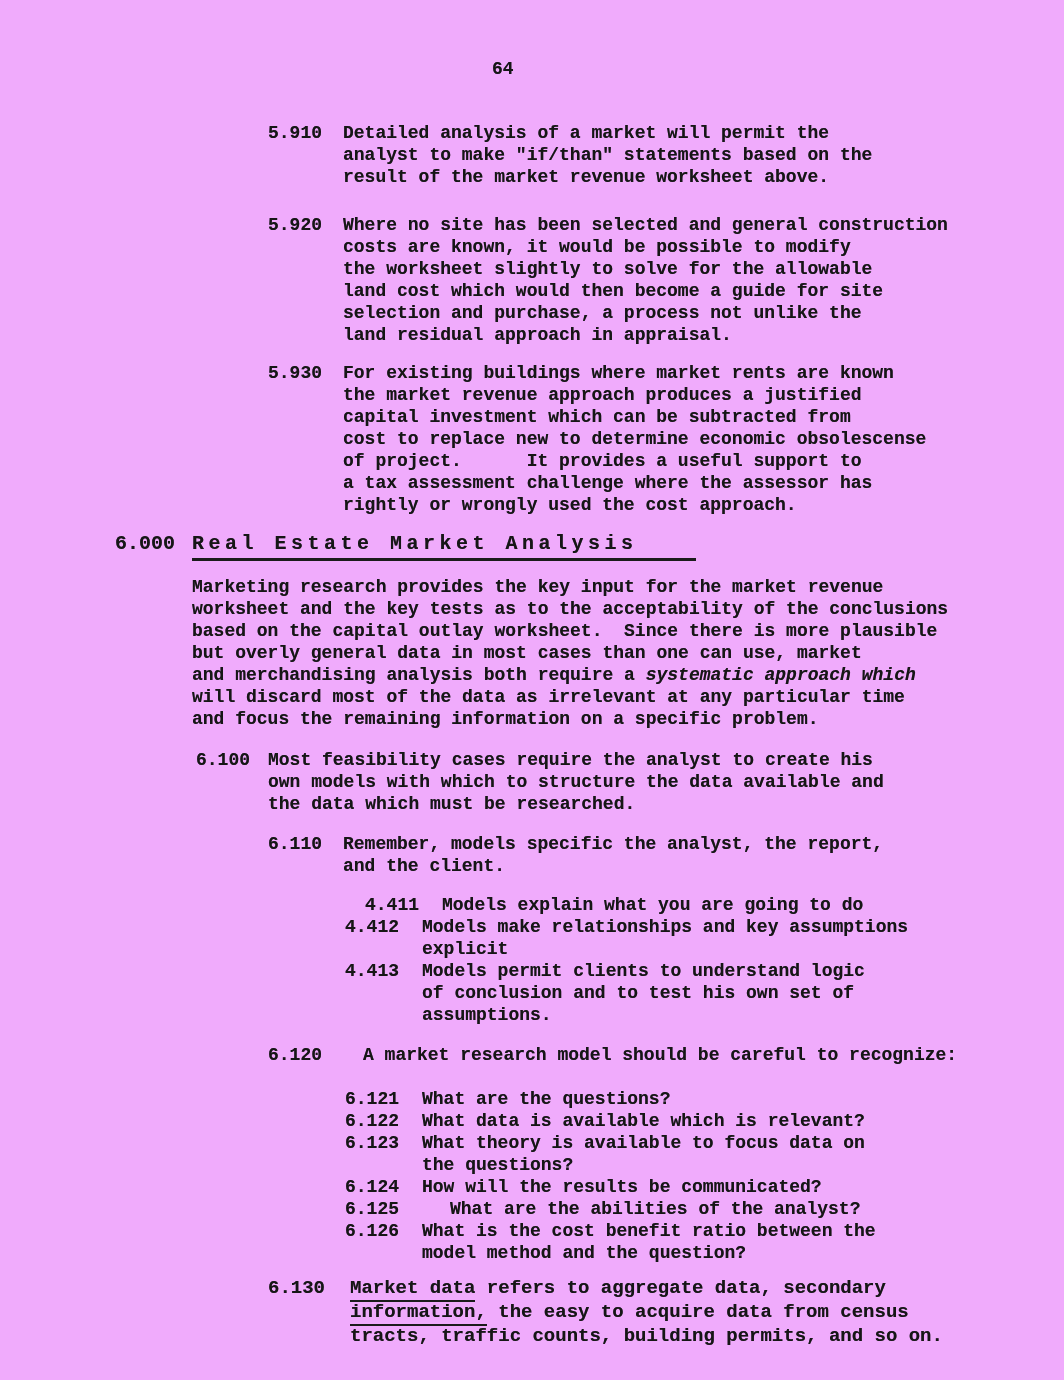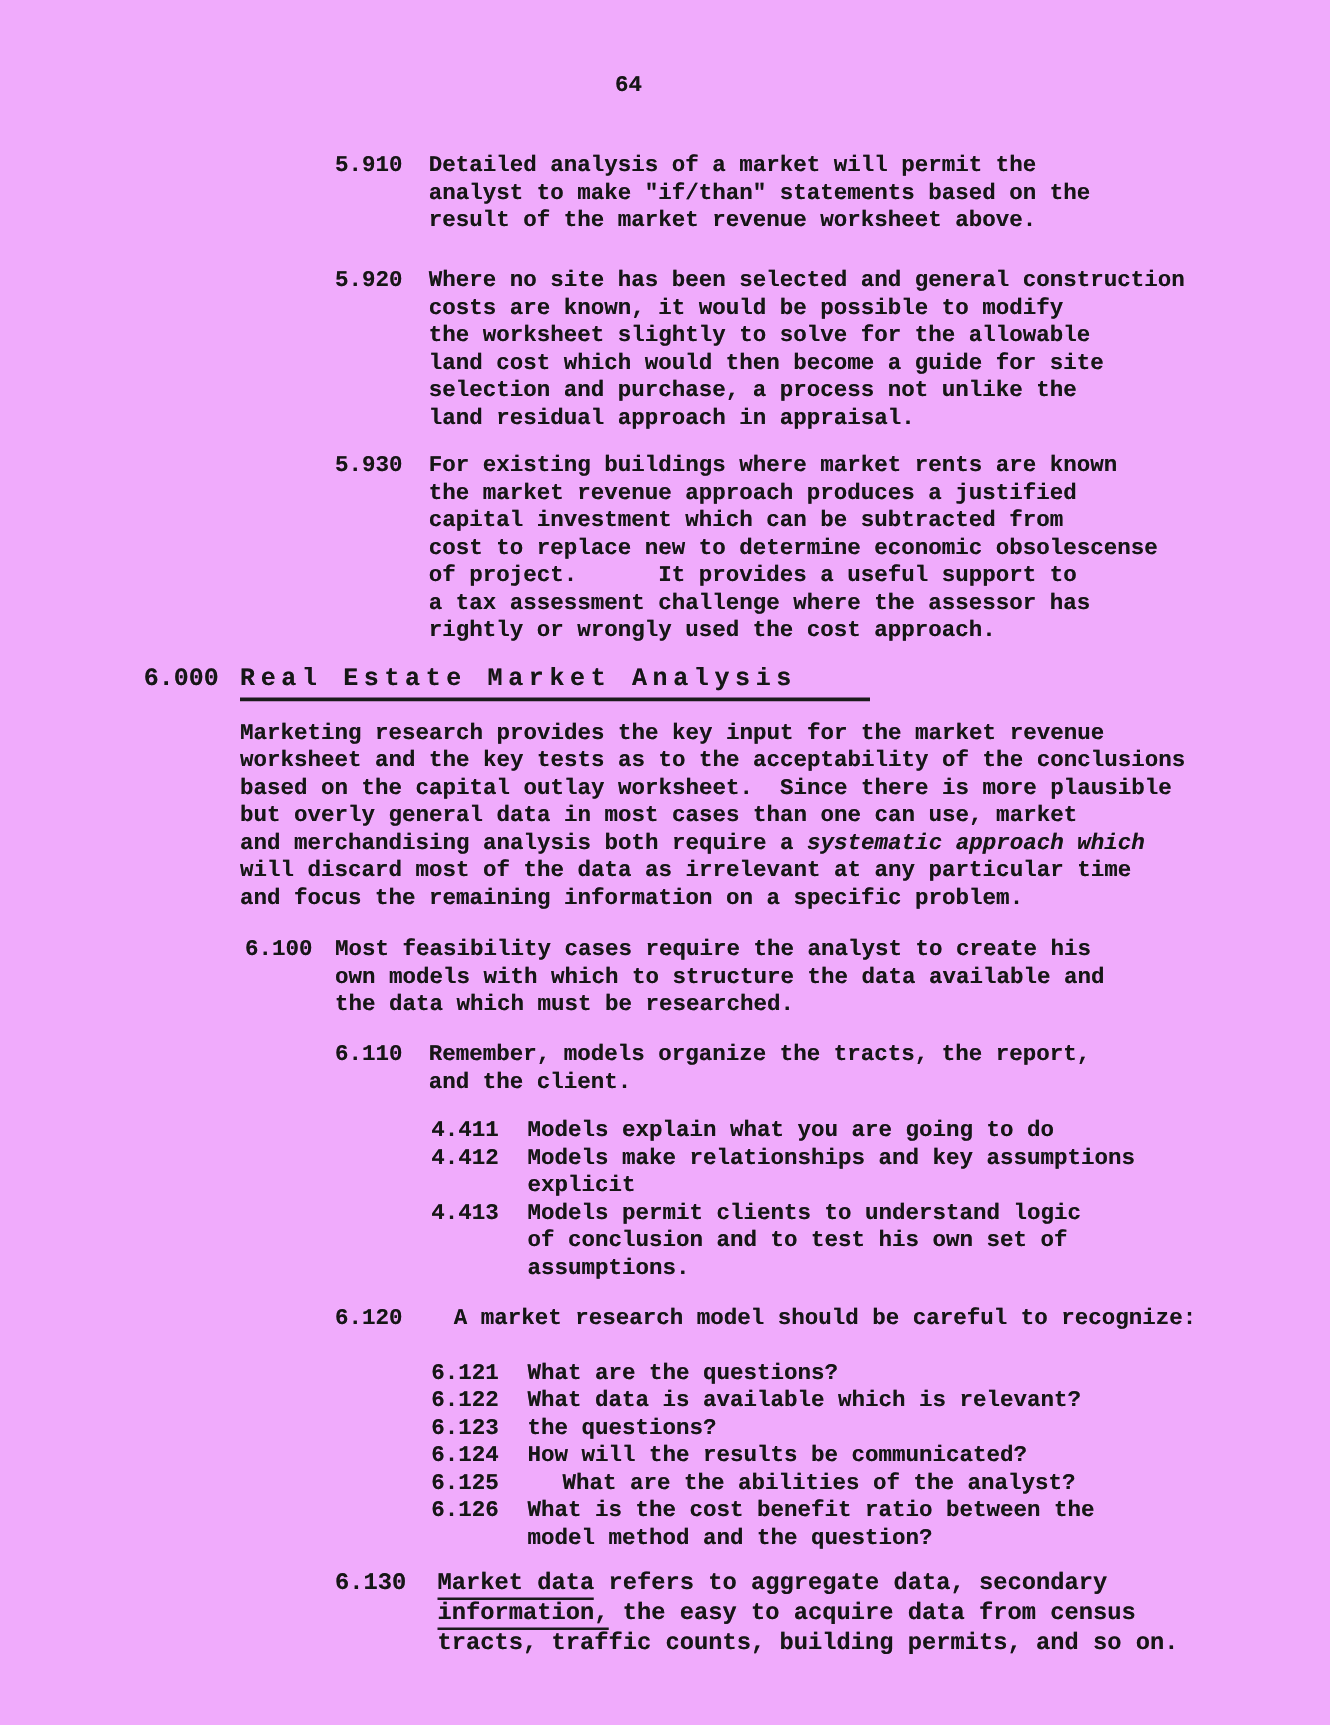--- a/index.html
+++ b/index.html
@@ -94,25 +94,25 @@
         <span class="label" style="width: 72px;">6.100</span>
         <div class="lines">
           <div class="line"><span>Most feasibility cases require the analyst to create his</span></div>
           <div class="line"><span>own models with which to structure the data available and</span></div>
           <div class="line"><span>the data which must be researched.</span></div>
         </div>
       </div>
       <div class="block" style="padding-left: 268px; margin-top: 18px;">
         <span class="label" style="width: 75px;">6.110</span>
         <div class="lines">
-          <div class="line"><span>Remember, models organize the tracts, the report,</span></div>
+          <div class="line"><span>Remember, models specific the analyst, the report,</span></div>
           <div class="line"><span>and the client.</span></div>
         </div>
       </div>
-      <div class="block" style="padding-left: 345px; margin-top: 17px;">
+      <div class="block" style="padding-left: 345px; margin-top: 17px; margin-left: 20px;">
         <span class="label" style="width: 77px;">4.411</span>
         <div class="lines">
           <div class="line"><span>Models explain what you are going to do</span></div>
         </div>
       </div>
       <div class="block" style="padding-left: 345px; margin-top: 0px;">
         <span class="label" style="width: 77px;">4.412</span>
         <div class="lines">
           <div class="line"><span>Models make relationships and key assumptions</span></div>
           <div class="line"><span>explicit</span></div>
@@ -140,20 +140,21 @@
       </div>
       <div class="block" style="padding-left: 345px; margin-top: 0px;">
         <span class="label" style="width: 77px;">6.122</span>
         <div class="lines">
           <div class="line"><span>What data is available which is relevant?</span></div>
         </div>
       </div>
       <div class="block" style="padding-left: 345px; margin-top: 0px;">
         <span class="label" style="width: 77px;">6.123</span>
         <div class="lines">
+          <div class="line"><span>What theory is available to focus data on</span></div>
           <div class="line"><span>the questions?</span></div>
         </div>
       </div>
       <div class="block" style="padding-left: 345px; margin-top: 0px;">
         <span class="label" style="width: 77px;">6.124</span>
         <div class="lines">
           <div class="line"><span>How will the results be communicated?</span></div>
         </div>
       </div>
       <div class="block" style="padding-left: 345px; margin-top: 0px; gap: 28px;">

